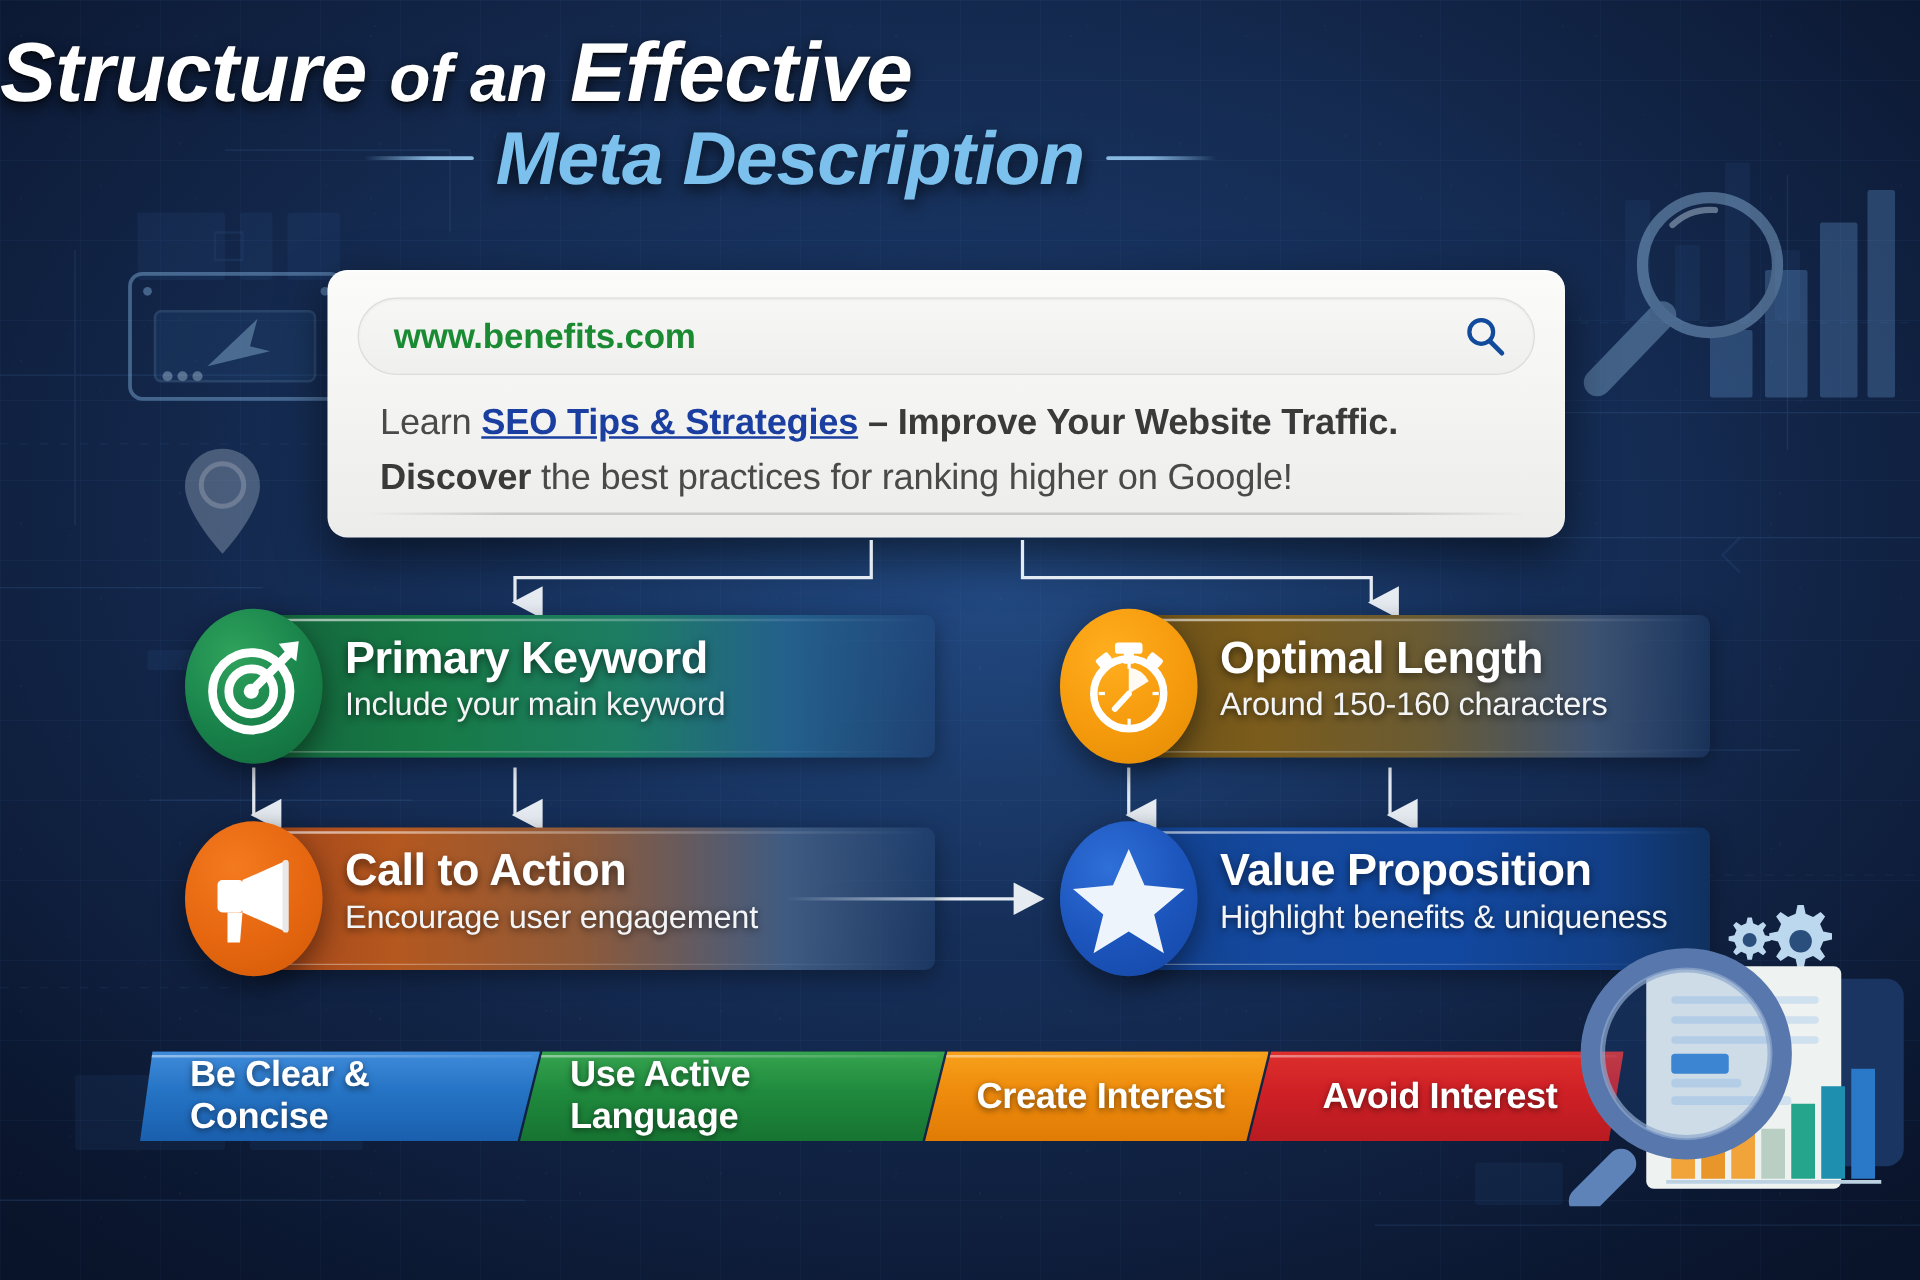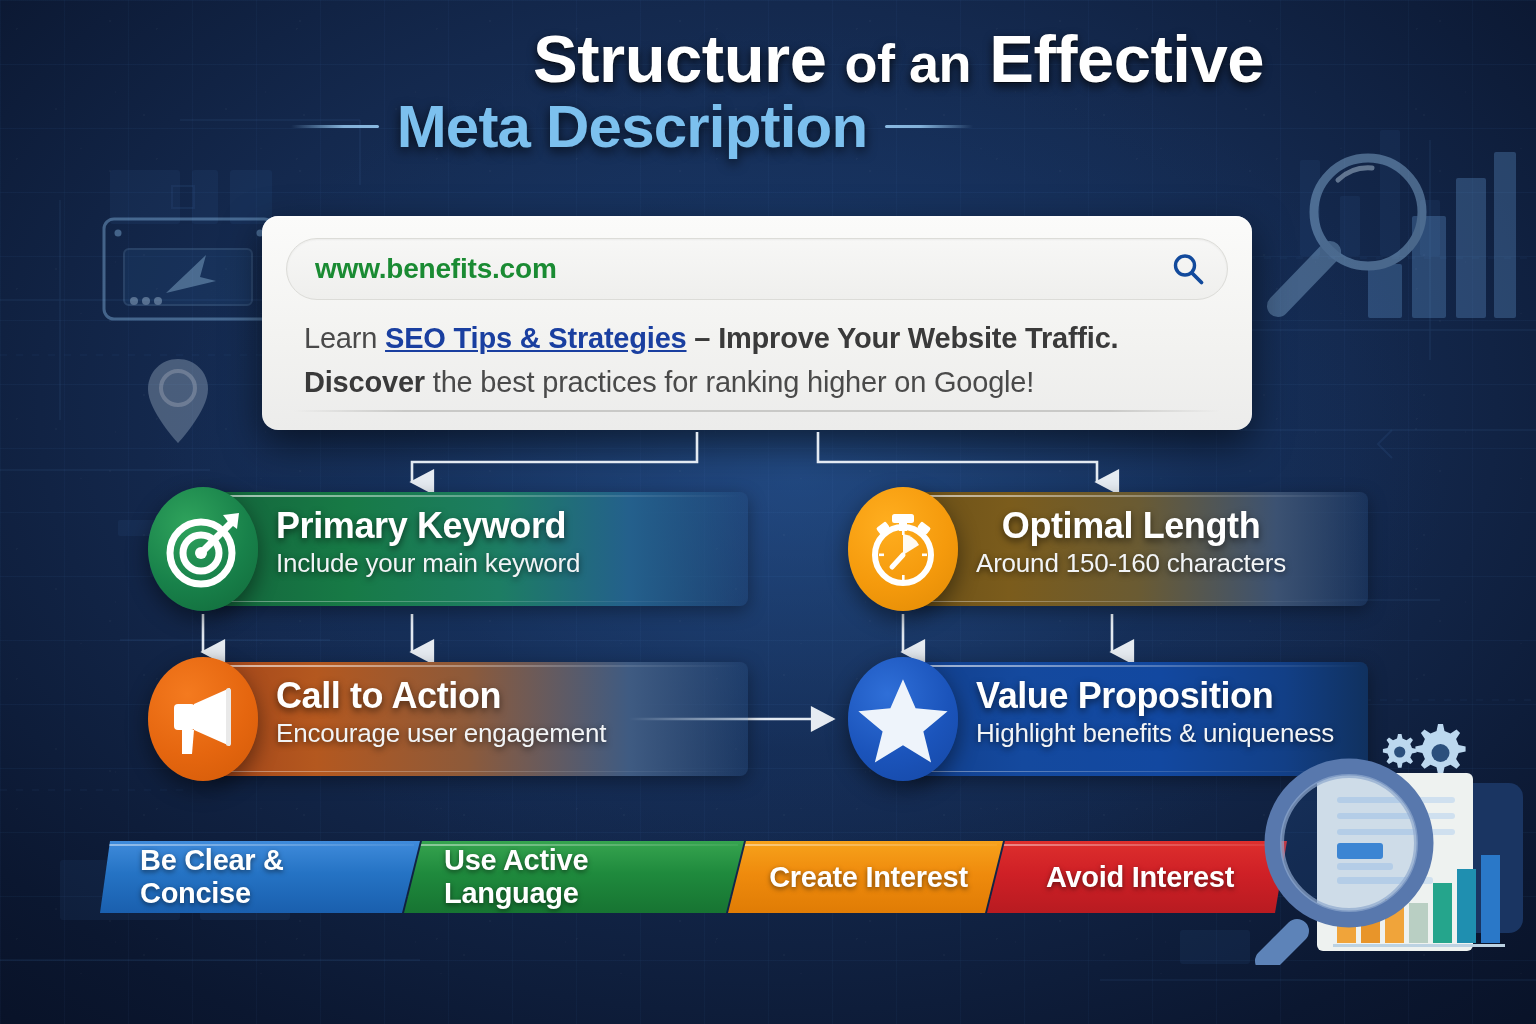--- a/index.html
+++ b/index.html
@@ -36,21 +36,21 @@
       radial-gradient(circle at 45% 90%, rgba(255,255,255,0.025) 0 1px, transparent 1px);
     background-size:140px 130px,170px 160px,190px 150px,150px 170px,160px 140px,180px 165px;
     opacity:.9;
   }
   .bg-circuit { position:absolute; opacity:.30; }
 
   
   .deco { position:absolute; pointer-events:none; }
 
   
-  #title-block { position:absolute; top:24px; left:0; width:1264px; text-align:right; }
+  #title-block { position:absolute; top:24px; left:0; width:1264px; text-align:left;font-style:italic; }
   .t-line1 {
     font-size:67px; font-weight:bold; color:#ffffff; letter-spacing:-.5px;
     text-shadow:0 4px 10px rgba(0,0,0,.75), 0 1px 0 rgba(0,0,0,.5);
     line-height:1.04; white-space:nowrap;
   }
   .t-line1 .lite { font-weight:bold; font-size:54px; }
   .t-line2row { display:flex; align-items:center; justify-content:center; gap:18px; margin-top:2px; }
   .t-line2 {
     font-size:60px; font-weight:bold; color:#7cc0ee; letter-spacing:-.8px;
     text-shadow:0 4px 12px rgba(0,0,0,.7);
@@ -118,37 +118,37 @@
     border-radius:55px / 62px;
     box-shadow:0 8px 22px rgba(0,0,0,.45);
   }
 
   
   #card-primary   { left:148px; top:492px; width:600px; }
   #card-primary .bar { width:540px;
     background:linear-gradient(90deg,#14653b 0%,#177a46 26%,#1d7d63 54%,#24608c 78%,rgba(35,76,125,0.25) 100%); }
   #card-primary .ic-wrap { background:radial-gradient(circle at 36% 30%,#2fa35c 0%,#18814a 55%,#11693a 100%); }
 
-  #card-optimal   { left:848px; top:492px; width:520px;text-align:center; }
+  #card-optimal   { left:848px; top:492px; width:520px; }
   #card-optimal .bar { width:460px;
     background:linear-gradient(90deg,#6b5018 0%,#7b5c1c 22%,#6a5b33 50%,#3c5272 80%,rgba(40,74,120,0.30) 100%); }
   #card-optimal .ic-wrap { background:radial-gradient(circle at 36% 30%,#ffae1f 0%,#f59a0c 55%,#e08a05 100%); }
 
   #card-cta       { left:148px; top:662px; width:600px; }
   #card-cta .bar { width:540px;
     background:linear-gradient(90deg,#a3451a 0%,#b4581f 20%,#8d5a3a 48%,#3f5b82 78%,rgba(42,78,124,0.30) 100%); }
   #card-cta .ic-wrap { background:radial-gradient(circle at 36% 30%,#f47a1f 0%,#e5660f 55%,#d25a08 100%); }
 
   #card-value     { left:848px; top:662px; width:520px; }
   #card-value .bar { width:460px;
     background:linear-gradient(90deg,#123f8c 0%,#14499e 25%,#1248a0 55%,#123f86 82%,#10315f 100%); }
   #card-value .ic-wrap { background:radial-gradient(circle at 36% 30%,#2f6fd8 0%,#1b54bb 55%,#1547a4 100%); }
 
   
-  #ribbon { position:absolute; left:100px; top:841px; height:72px; display:flex; }
+  #ribbon { position:absolute; left:112px; top:841px; height:72px; display:flex; }
   .chev {
     position:relative; height:72px;
     display:flex; align-items:center; justify-content:center;
     color:#fff; font-size:29px; font-weight:bold; letter-spacing:-.3px;
     text-shadow:0 2px 5px rgba(0,0,0,.5);
     margin-right:-16px;
     padding:0 34px 0 40px;
     box-shadow:0 6px 16px rgba(0,0,0,.4);
   }
   .chev::after {

